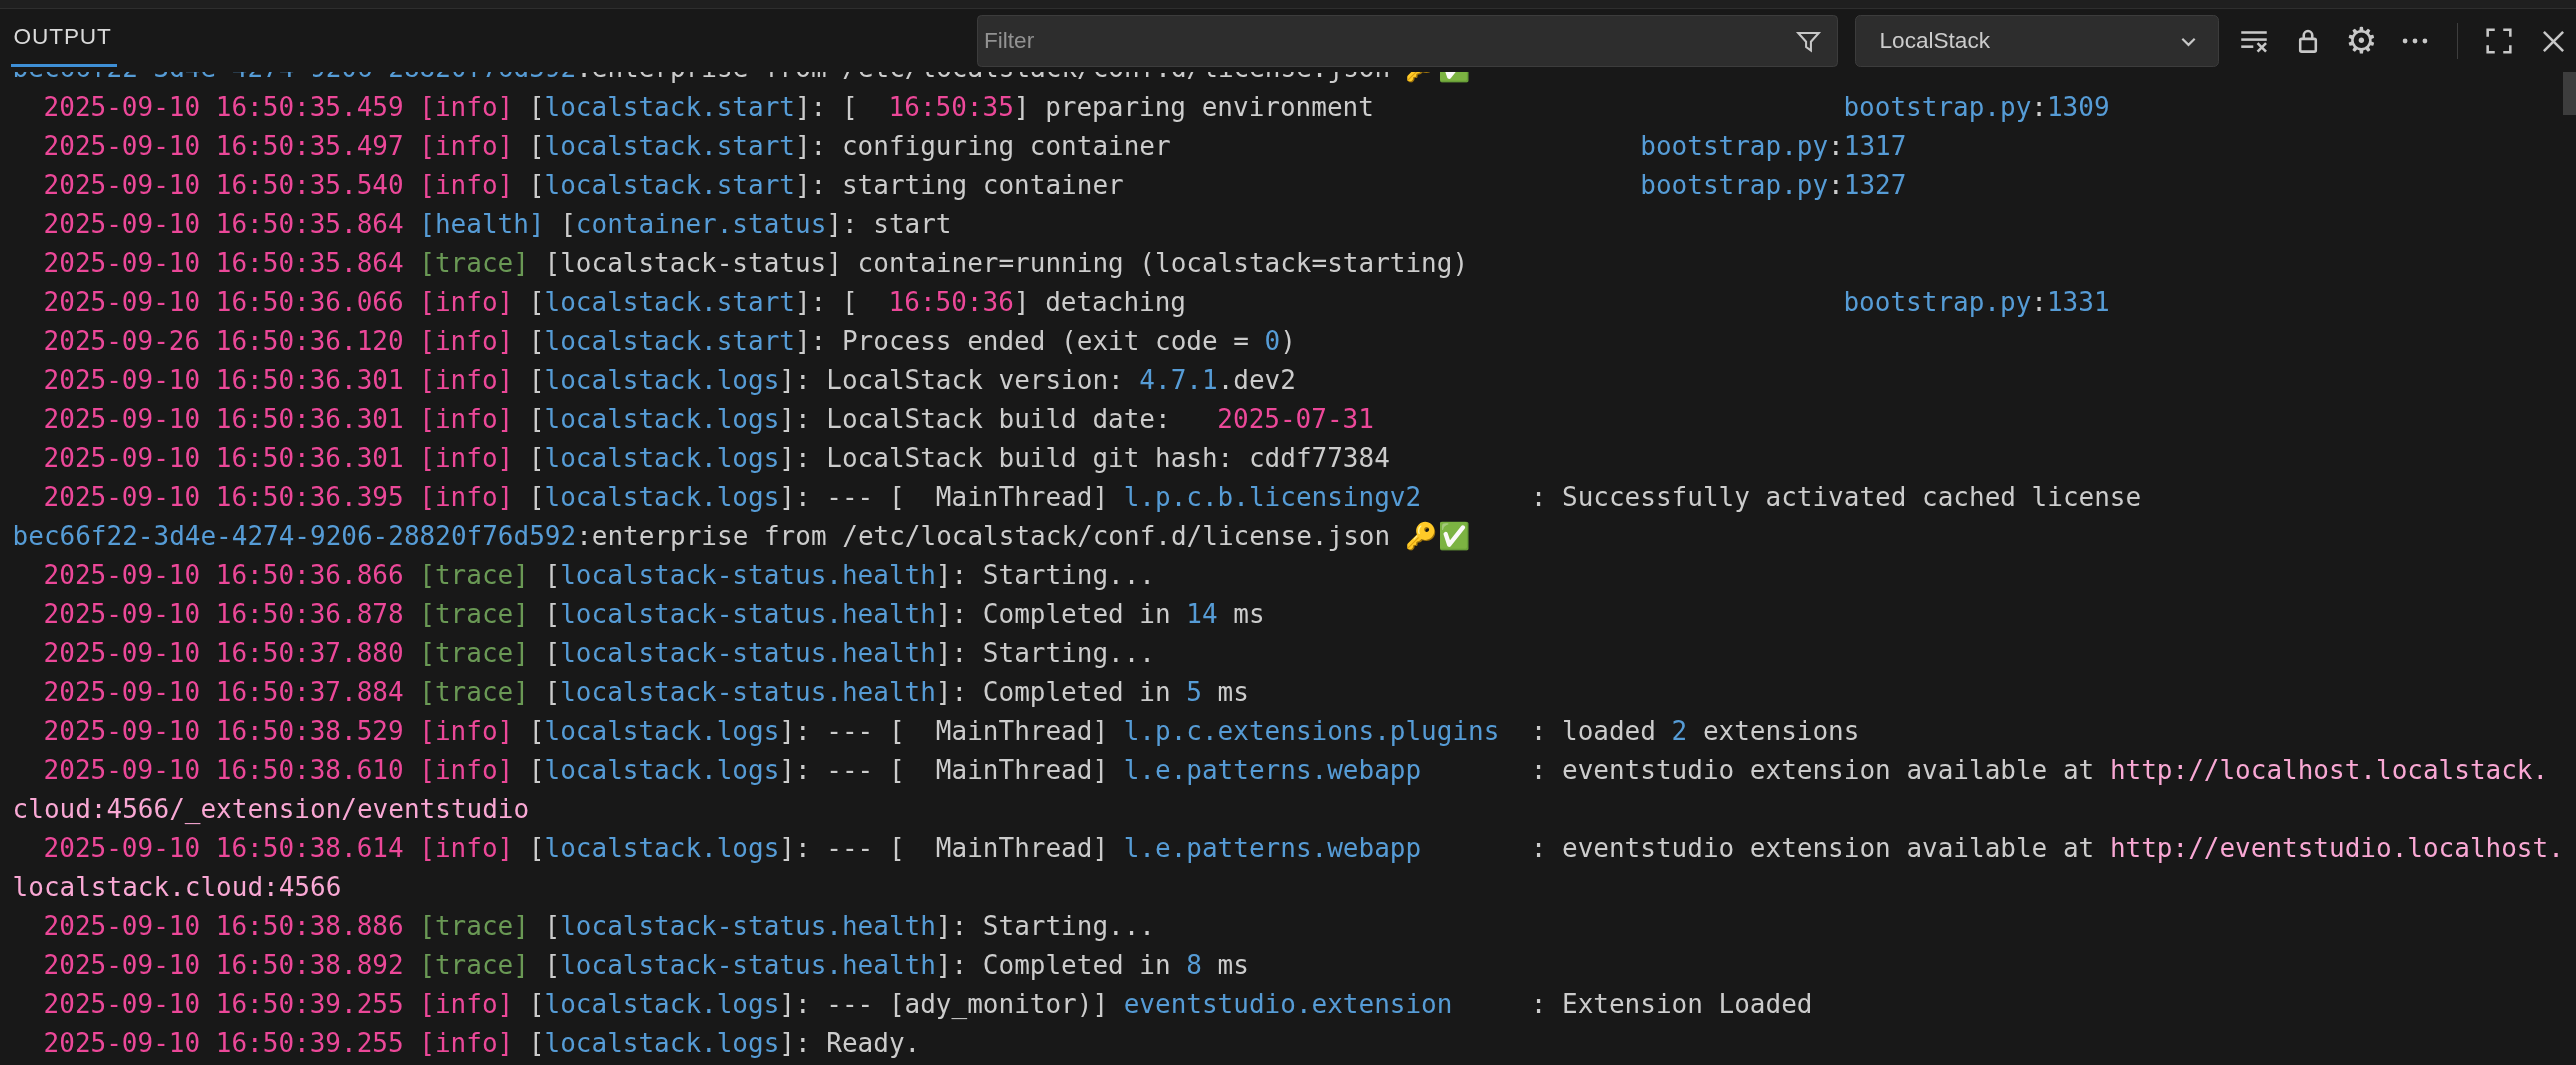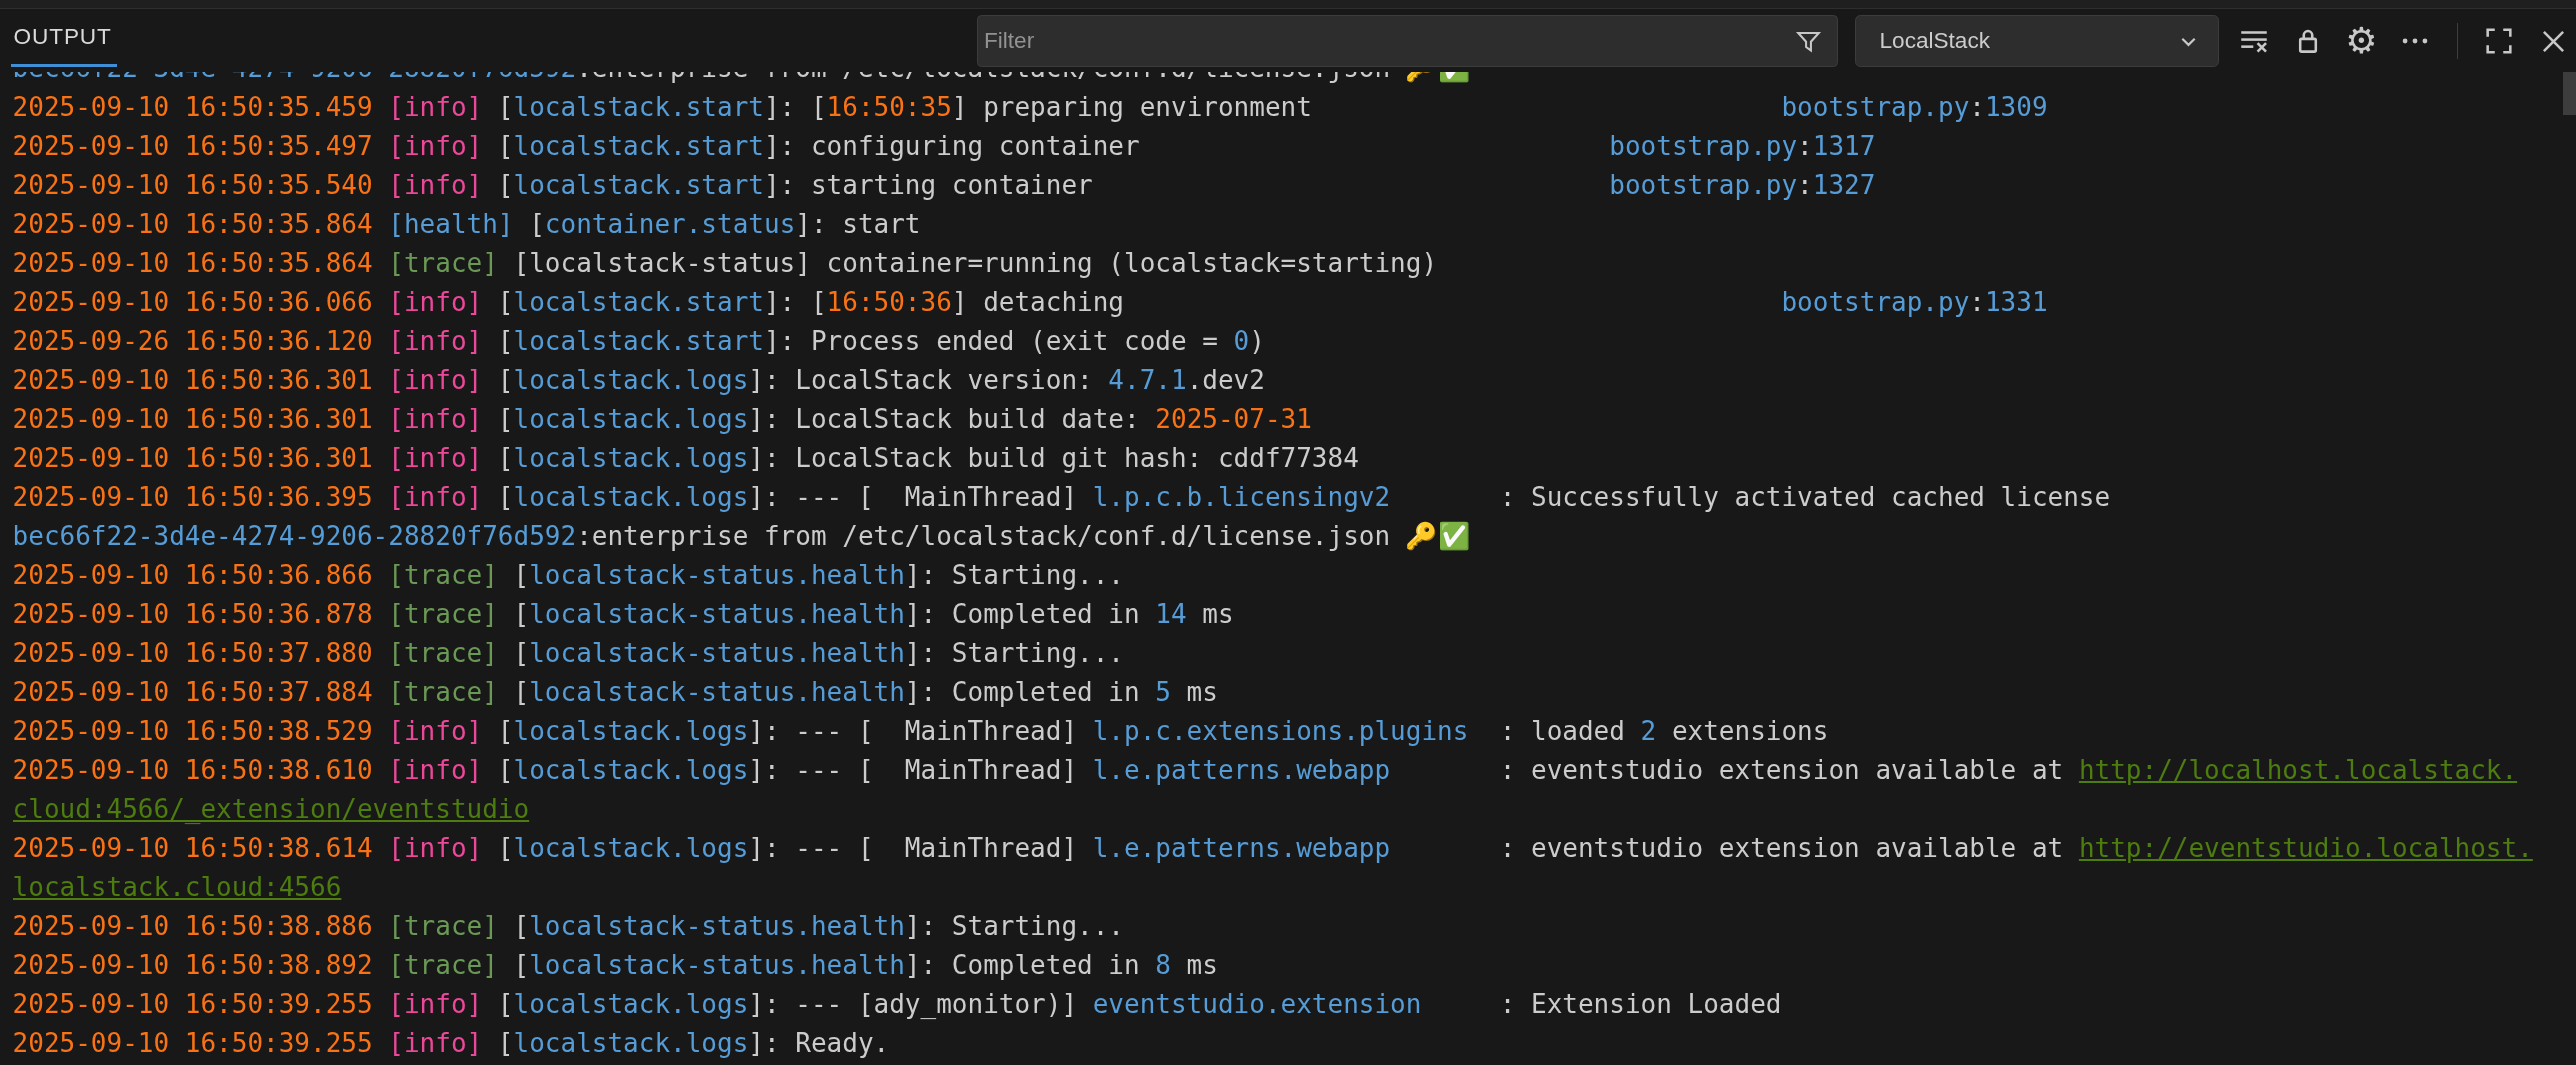--- a/index.html
+++ b/index.html
@@ -29,27 +29,27 @@
   .actions{position:absolute;left:2233px;top:0.9px;height:63px;display:flex;align-items:center;gap:11.7px;}
   .icon-btn{width:42px;height:42px;display:flex;align-items:center;justify-content:center;border-radius:5.4px;}
   .sep{width:0.9px;height:36px;background:#3e3e3e;margin:0 9px;}
   .gear-glyph{font-size:36px;color:#c8c8c8;line-height:1;font-family:"DejaVu Sans",sans-serif;}
   svg{display:block;}
   
   .log{position:absolute;top:72px;left:12.6px;right:0;bottom:0;overflow:hidden;
        font-family:"DejaVu Sans Mono",monospace;font-size:26px;}
   .log-row{height:39px;line-height:39px;white-space:pre;}
   .log-row.clipped{margin-top:-23.5px;}
-  .sg-t{color:#f97316;}           
+  .sg-t{color:#ec4899;margin-left:31px;}           
   .sg-r{color:#6A9955;}           
   .sg-i{color:#ec4899;}           
   .sg-d{color:#569CD6;}           
   .sg-b{color:#569CD6;}           
   .sg-w{color:#CCCCCC;}           
-  .sg-u{color:#4d7c0f;text-decoration:underline;cursor:pointer;}  
+  .sg-u{color:#f9a8d4;cursor:pointer;}  
   .sg-e .em0{color:#D9A33C;}      
   .sg-e .em1{color:#43A047;}      
   
   .scroll-thumb{position:absolute;right:0;top:72px;width:13.5px;height:43px;background:#3d3d3d;}
 </style>
 </head>
 <body>
 
 <div class="top-strip"></div>
 

